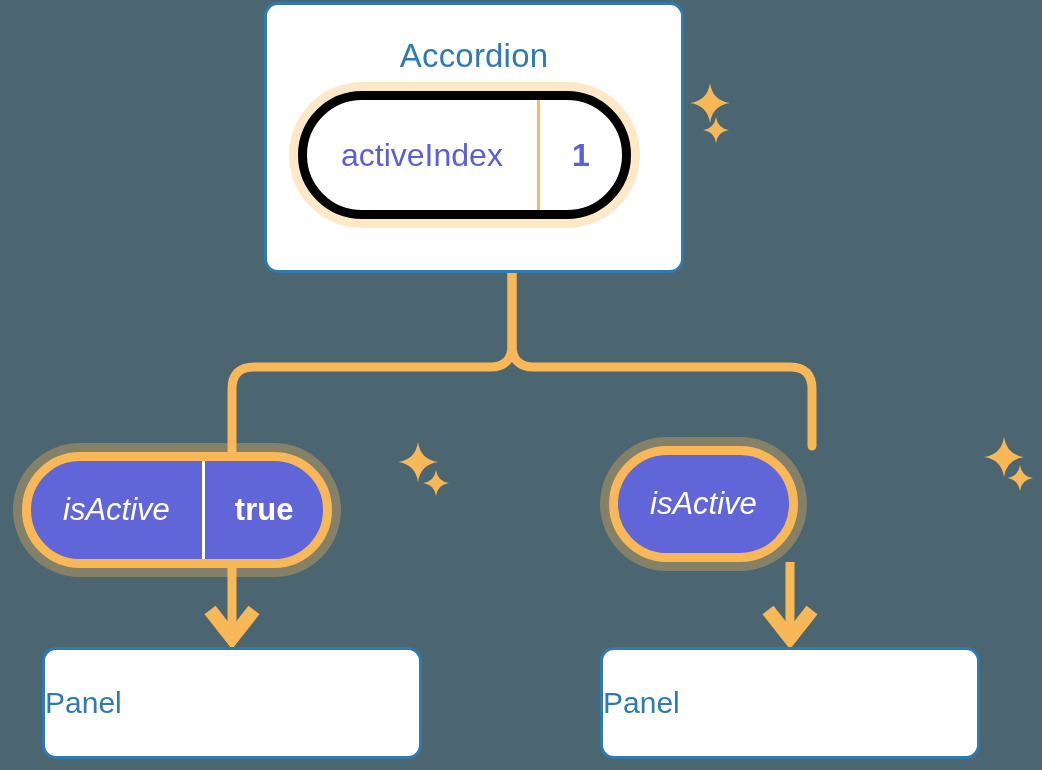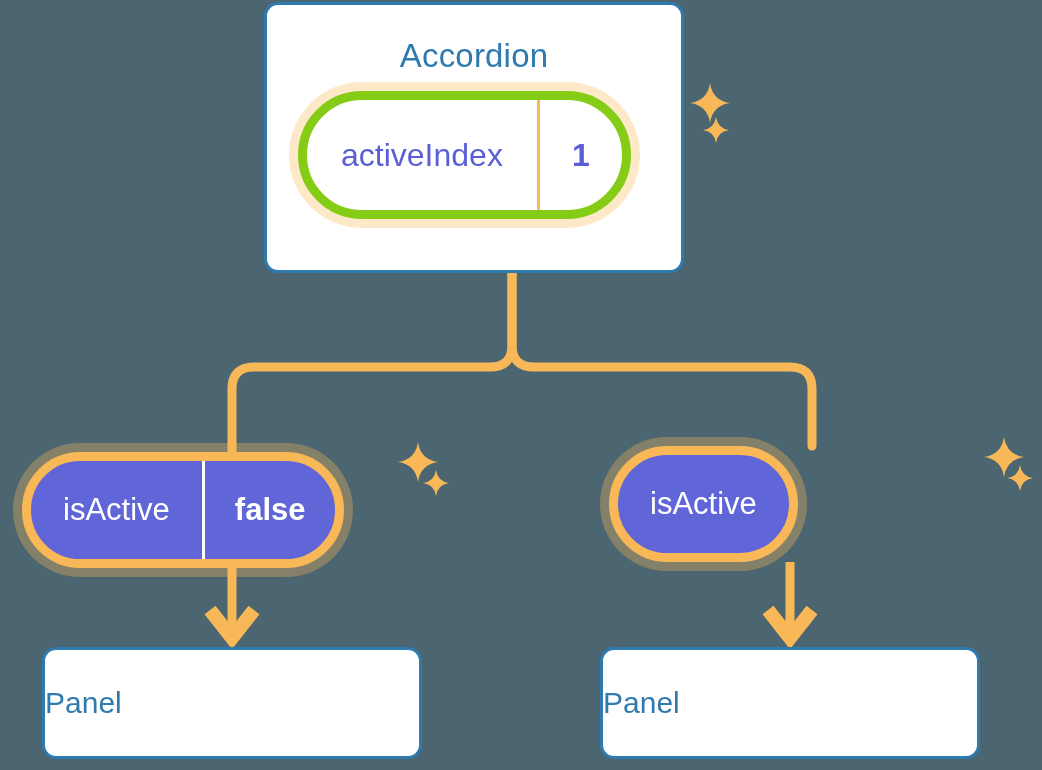--- a/index.html
+++ b/index.html
@@ -63,21 +63,21 @@
     display: flex;
     align-items: center;
     justify-content: center;
   }
 
   .pill {
     position: relative;
     display: flex;
     align-items: stretch;
     border-radius: 999px;
-    border: 9px solid #84cc16;
+    border: 9px solid #000000;
     box-shadow: 0 0 0 9px rgba(249, 184, 87, 0.33);
     overflow: hidden;
   }
 
   .pill.light {
     background: #ffffff;
   }
 
   .pill.solid {
     background: #6065d8;
@@ -119,21 +119,21 @@
     font-size: 32px;
   }
   #pill-active-index .pill-key { padding: 0 34px; }
   #pill-active-index .pill-val { padding: 0 32px; }
 
   
   .child-pill .pill {
     height: 116px;
     font-size: 31px;
   }
-  .child-pill .pill-key { padding: 0 32px; }
+  .child-pill .pill-key { padding: 0 32px; font-style: italic; }
   .child-pill .pill-val { padding: 0 30px; }
 
   
   #pill-active-index { left: 298px; top: 91px; }
   #pill-left  { left: 22px;  top: 452px; }
   #pill-right { left: 609px; top: 446px; }
 
   #panel-left {
     left: 42px;
     top: 647px;
@@ -193,21 +193,21 @@
   <div class="pill-wrap" id="pill-active-index">
     <div class="pill light">
       <span class="pill-key">activeIndex</span>
       <span class="pill-val">1</span>
     </div>
   </div>
 
   <div class="pill-wrap child-pill" id="pill-left">
     <div class="pill solid">
       <span class="pill-key">isActive</span>
-      <span class="pill-val">false</span>
+      <span class="pill-val">true</span>
     </div>
   </div>
 
   <div class="card" id="panel-left">
     <div class="panel-label">Panel</div>
   </div>
 
   <div class="pill-wrap child-pill" id="pill-right">
     <div class="pill solid">
       <span class="pill-key">isActive</span>

